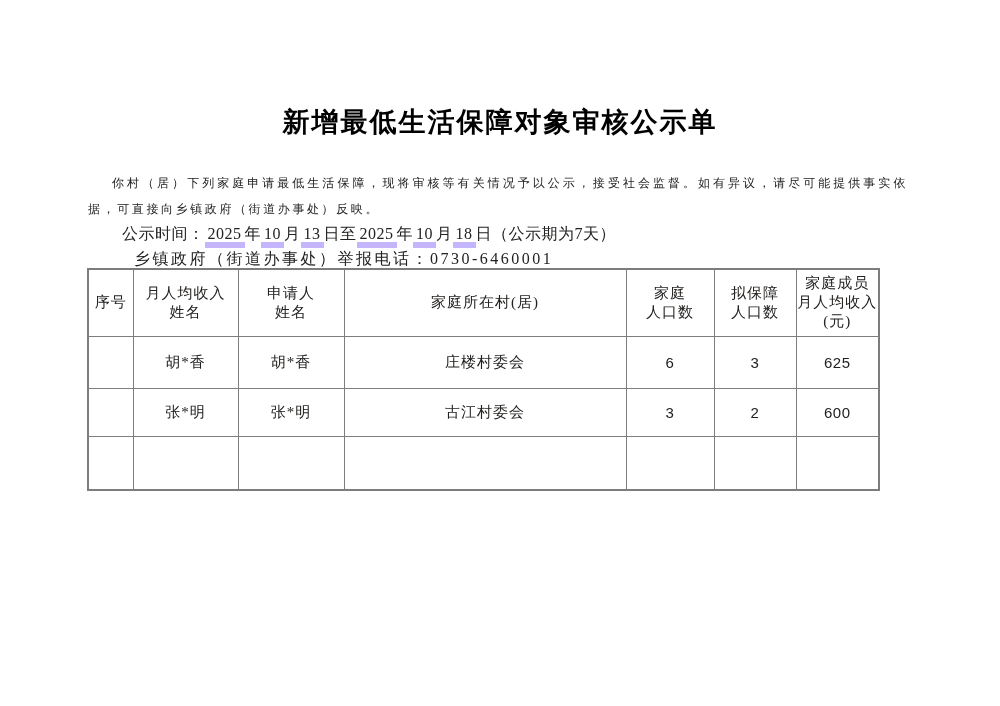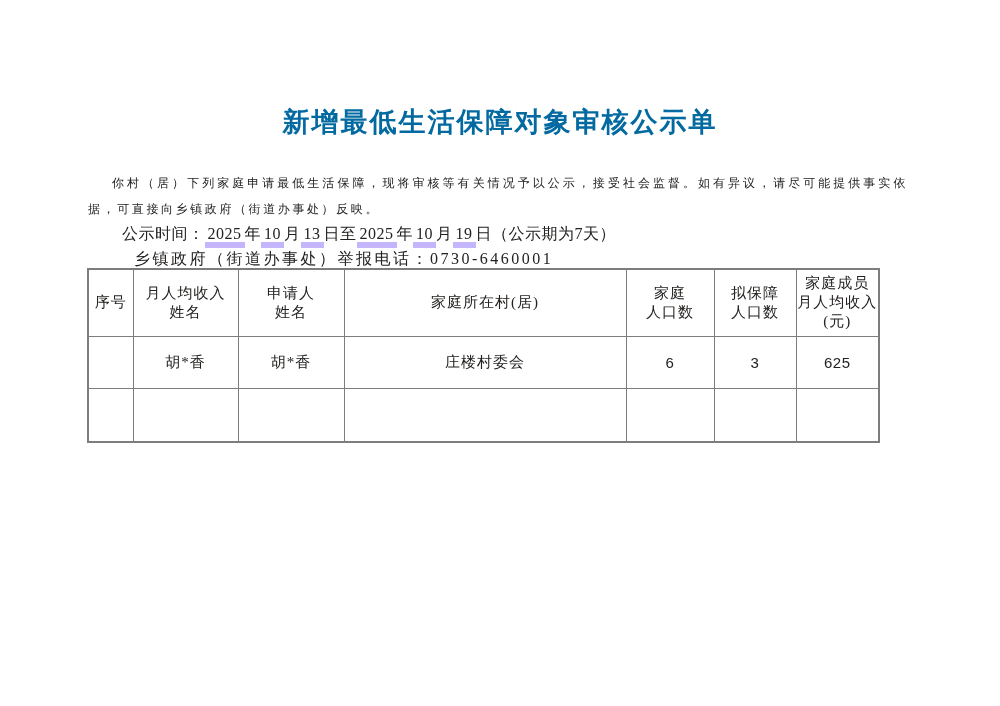--- a/index.html
+++ b/index.html
@@ -11,21 +11,21 @@
   }
   .doc-title {
     position: absolute;
     top: 103px; left: 0; width: 1000px;
     text-align: center;
     font-family: "DejaVu Sans", "Liberation Sans", sans-serif;
     font-weight: bold;
     font-size: 27px;
     line-height: 38px;
     letter-spacing: 2px;
-    color: #0369a1;
+    color: #000000;
   }
   .intro {
     position: absolute;
     top: 171px; left: 88px; width: 820px;
     font-size: 12px;
     line-height: 25.5px;
     letter-spacing: 2.6px;
     text-align: justify;
     text-indent: 2em;
   }
@@ -85,21 +85,21 @@
   tr.row-3 { height: 48px; }
   tr.row-4 { height: 54px; }
 </style>
 </head>
 <body>
 
 <h1 class="doc-title">新增最低生活保障对象审核公示单</h1>
 
 <p class="intro">你村（居）下列家庭申请最低生活保障，现将审核等有关情况予以公示，接受社会监督。如有异议，请尽可能提供事实依据，可直接向乡镇政府（街道办事处）反映。</p>
 
-<div class="period-line"><span>公示时间：</span><span class="u">2025</span><span>年</span><span class="u">10</span><span>月</span><span class="u">13</span><span>日至</span><span class="u">2025</span><span>年</span><span class="u">10</span><span>月</span><span class="u">19</span><span>日（公示期为7天）</span></div>
+<div class="period-line"><span>公示时间：</span><span class="u">2025</span><span>年</span><span class="u">10</span><span>月</span><span class="u">13</span><span>日至</span><span class="u">2025</span><span>年</span><span class="u">10</span><span>月</span><span class="u">18</span><span>日（公示期为7天）</span></div>
 
 <div class="hotline-line">乡镇政府（街道办事处）举报电话：0730-6460001</div>
 
 <table class="notice-table">
   <colgroup>
     <col style="width:45px">
       <col style="width:105px">
       <col style="width:106px">
       <col style="width:282px">
       <col style="width:88px">
@@ -124,20 +124,29 @@
     </tr>
     <tr class="row-1">
       <td></td>
       <td>胡*香</td>
       <td>胡*香</td>
       <td>庄楼村委会</td>
       <td class="num">6</td>
       <td class="num">3</td>
       <td class="num">625</td>
     </tr>
+    <tr class="row-3">
+      <td></td>
+      <td>张*明</td>
+      <td>张*明</td>
+      <td>古江村委会</td>
+      <td class="num">3</td>
+      <td class="num">2</td>
+      <td class="num">600</td>
+    </tr>
     <tr class="row-4">
       <td></td>
       <td></td>
       <td></td>
       <td></td>
       <td class="num"></td>
       <td class="num"></td>
       <td class="num"></td>
     </tr>
   </tbody>

